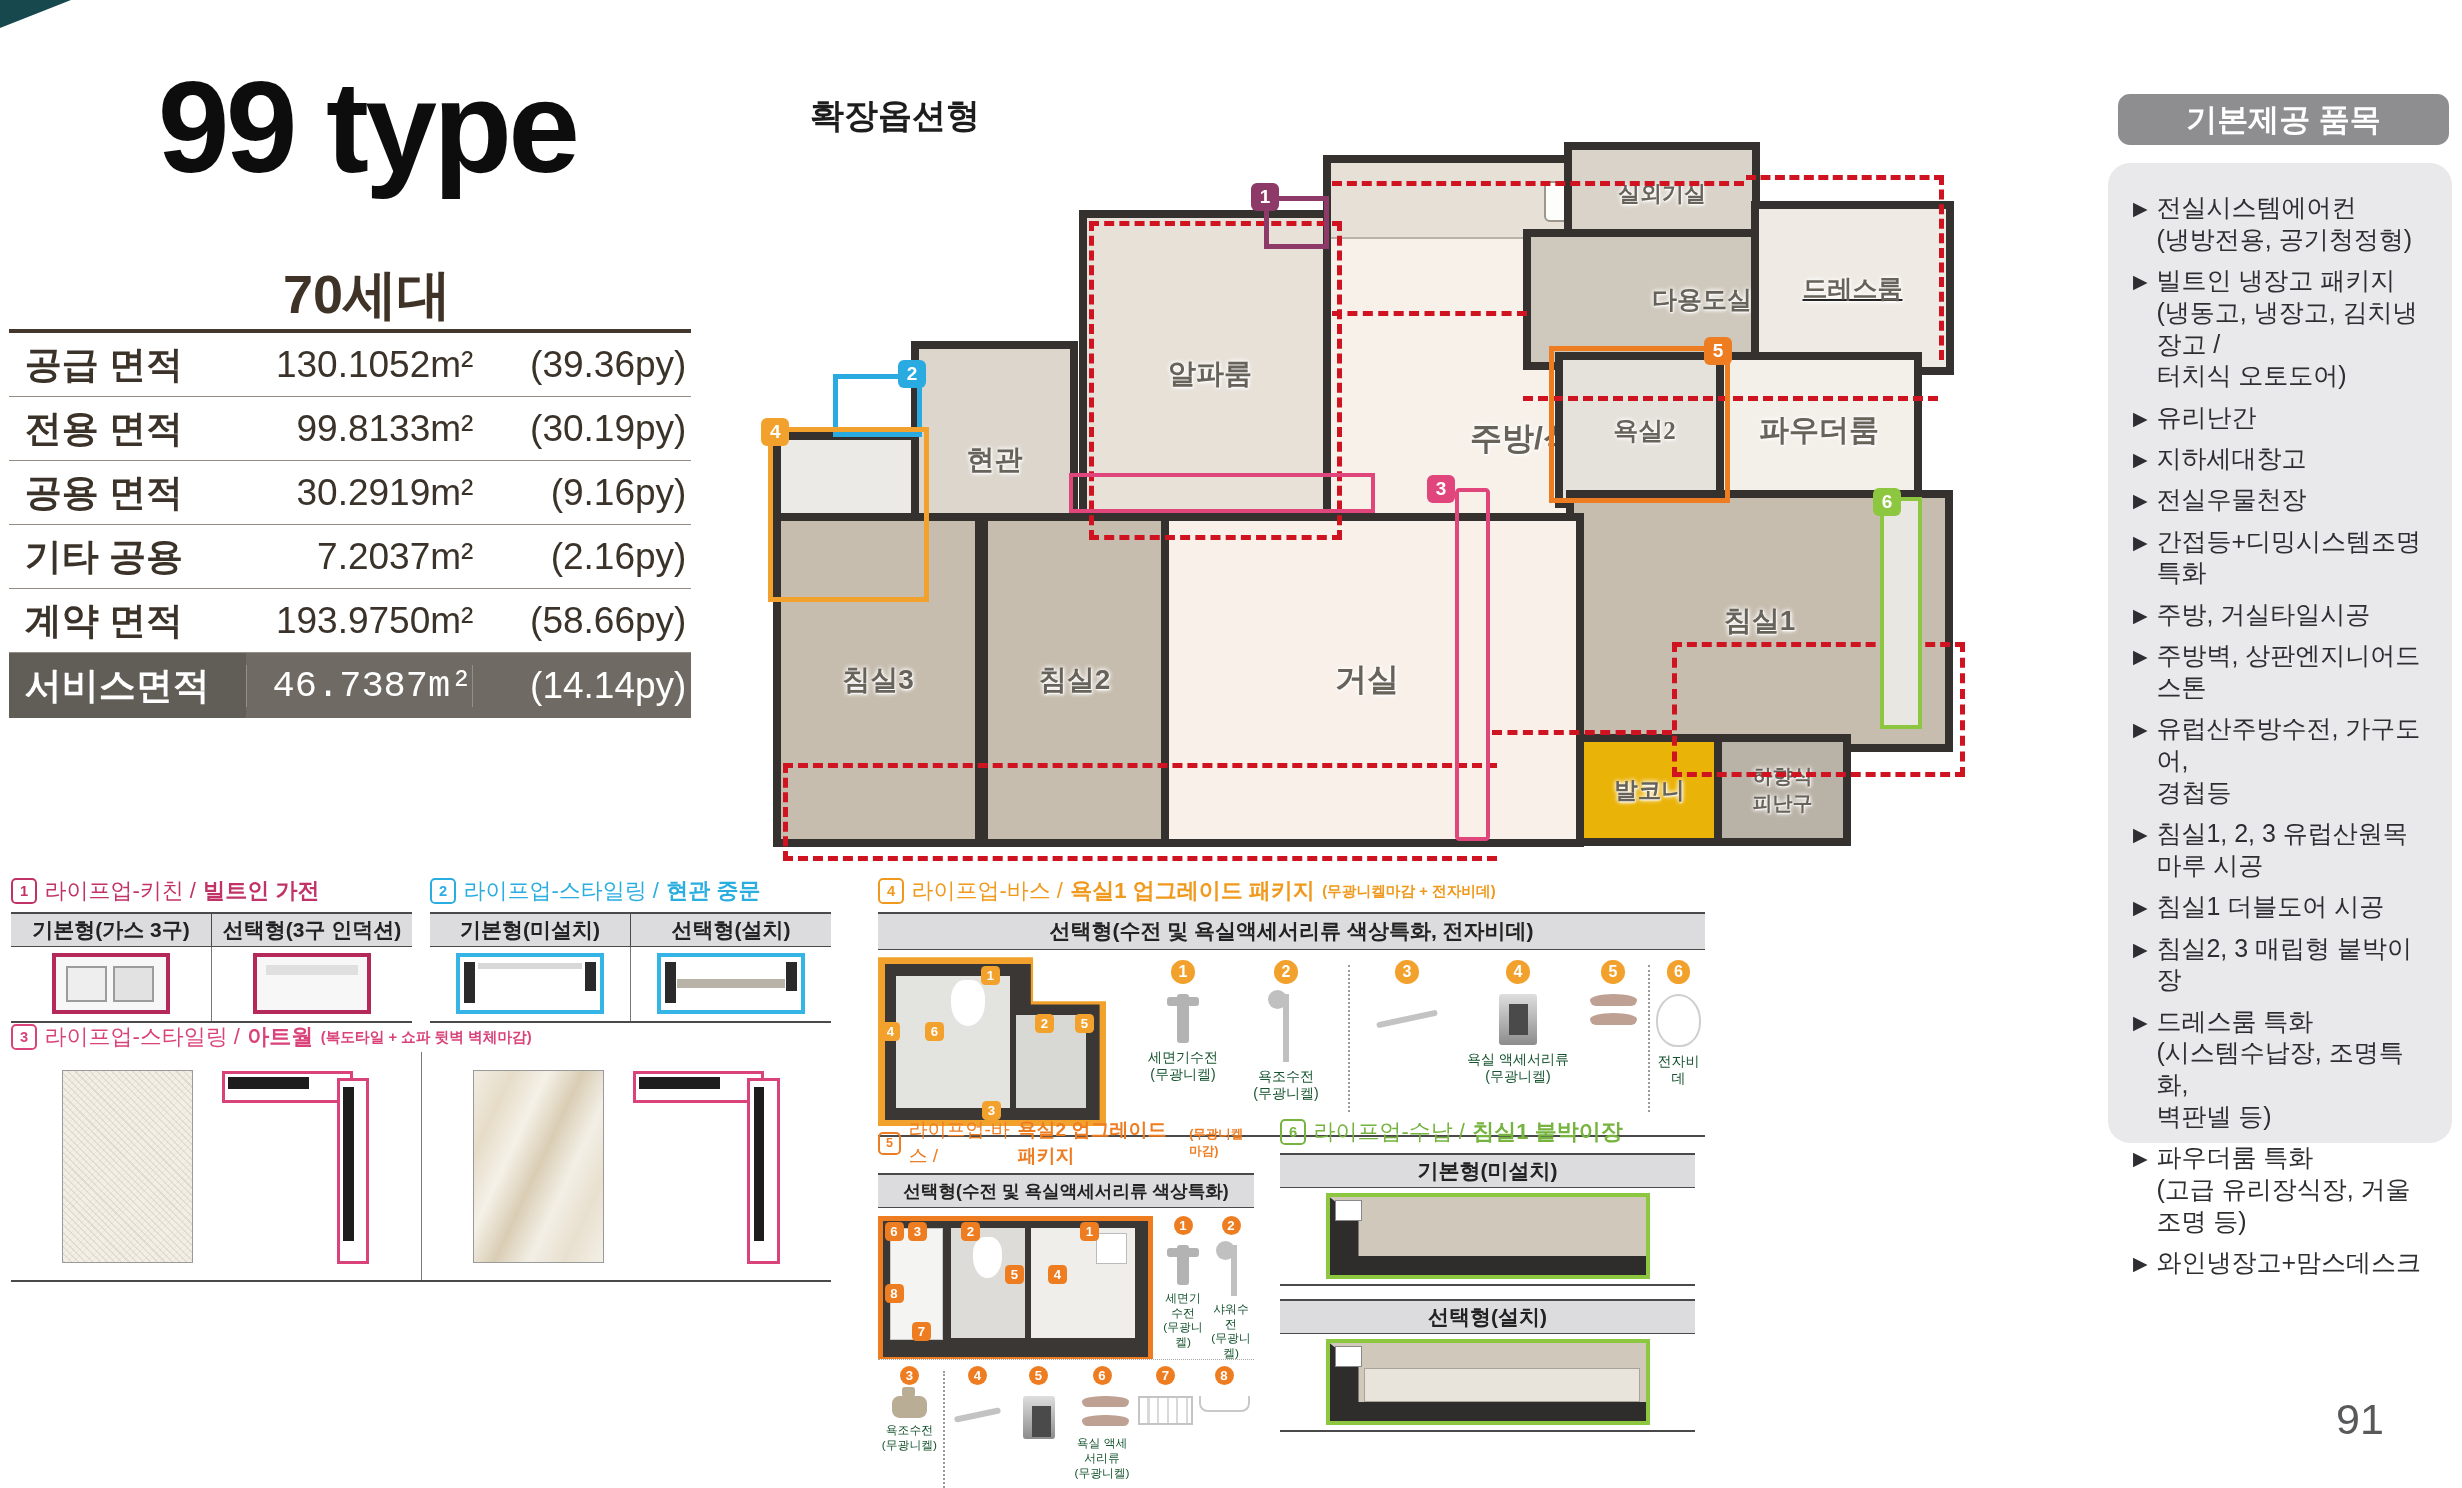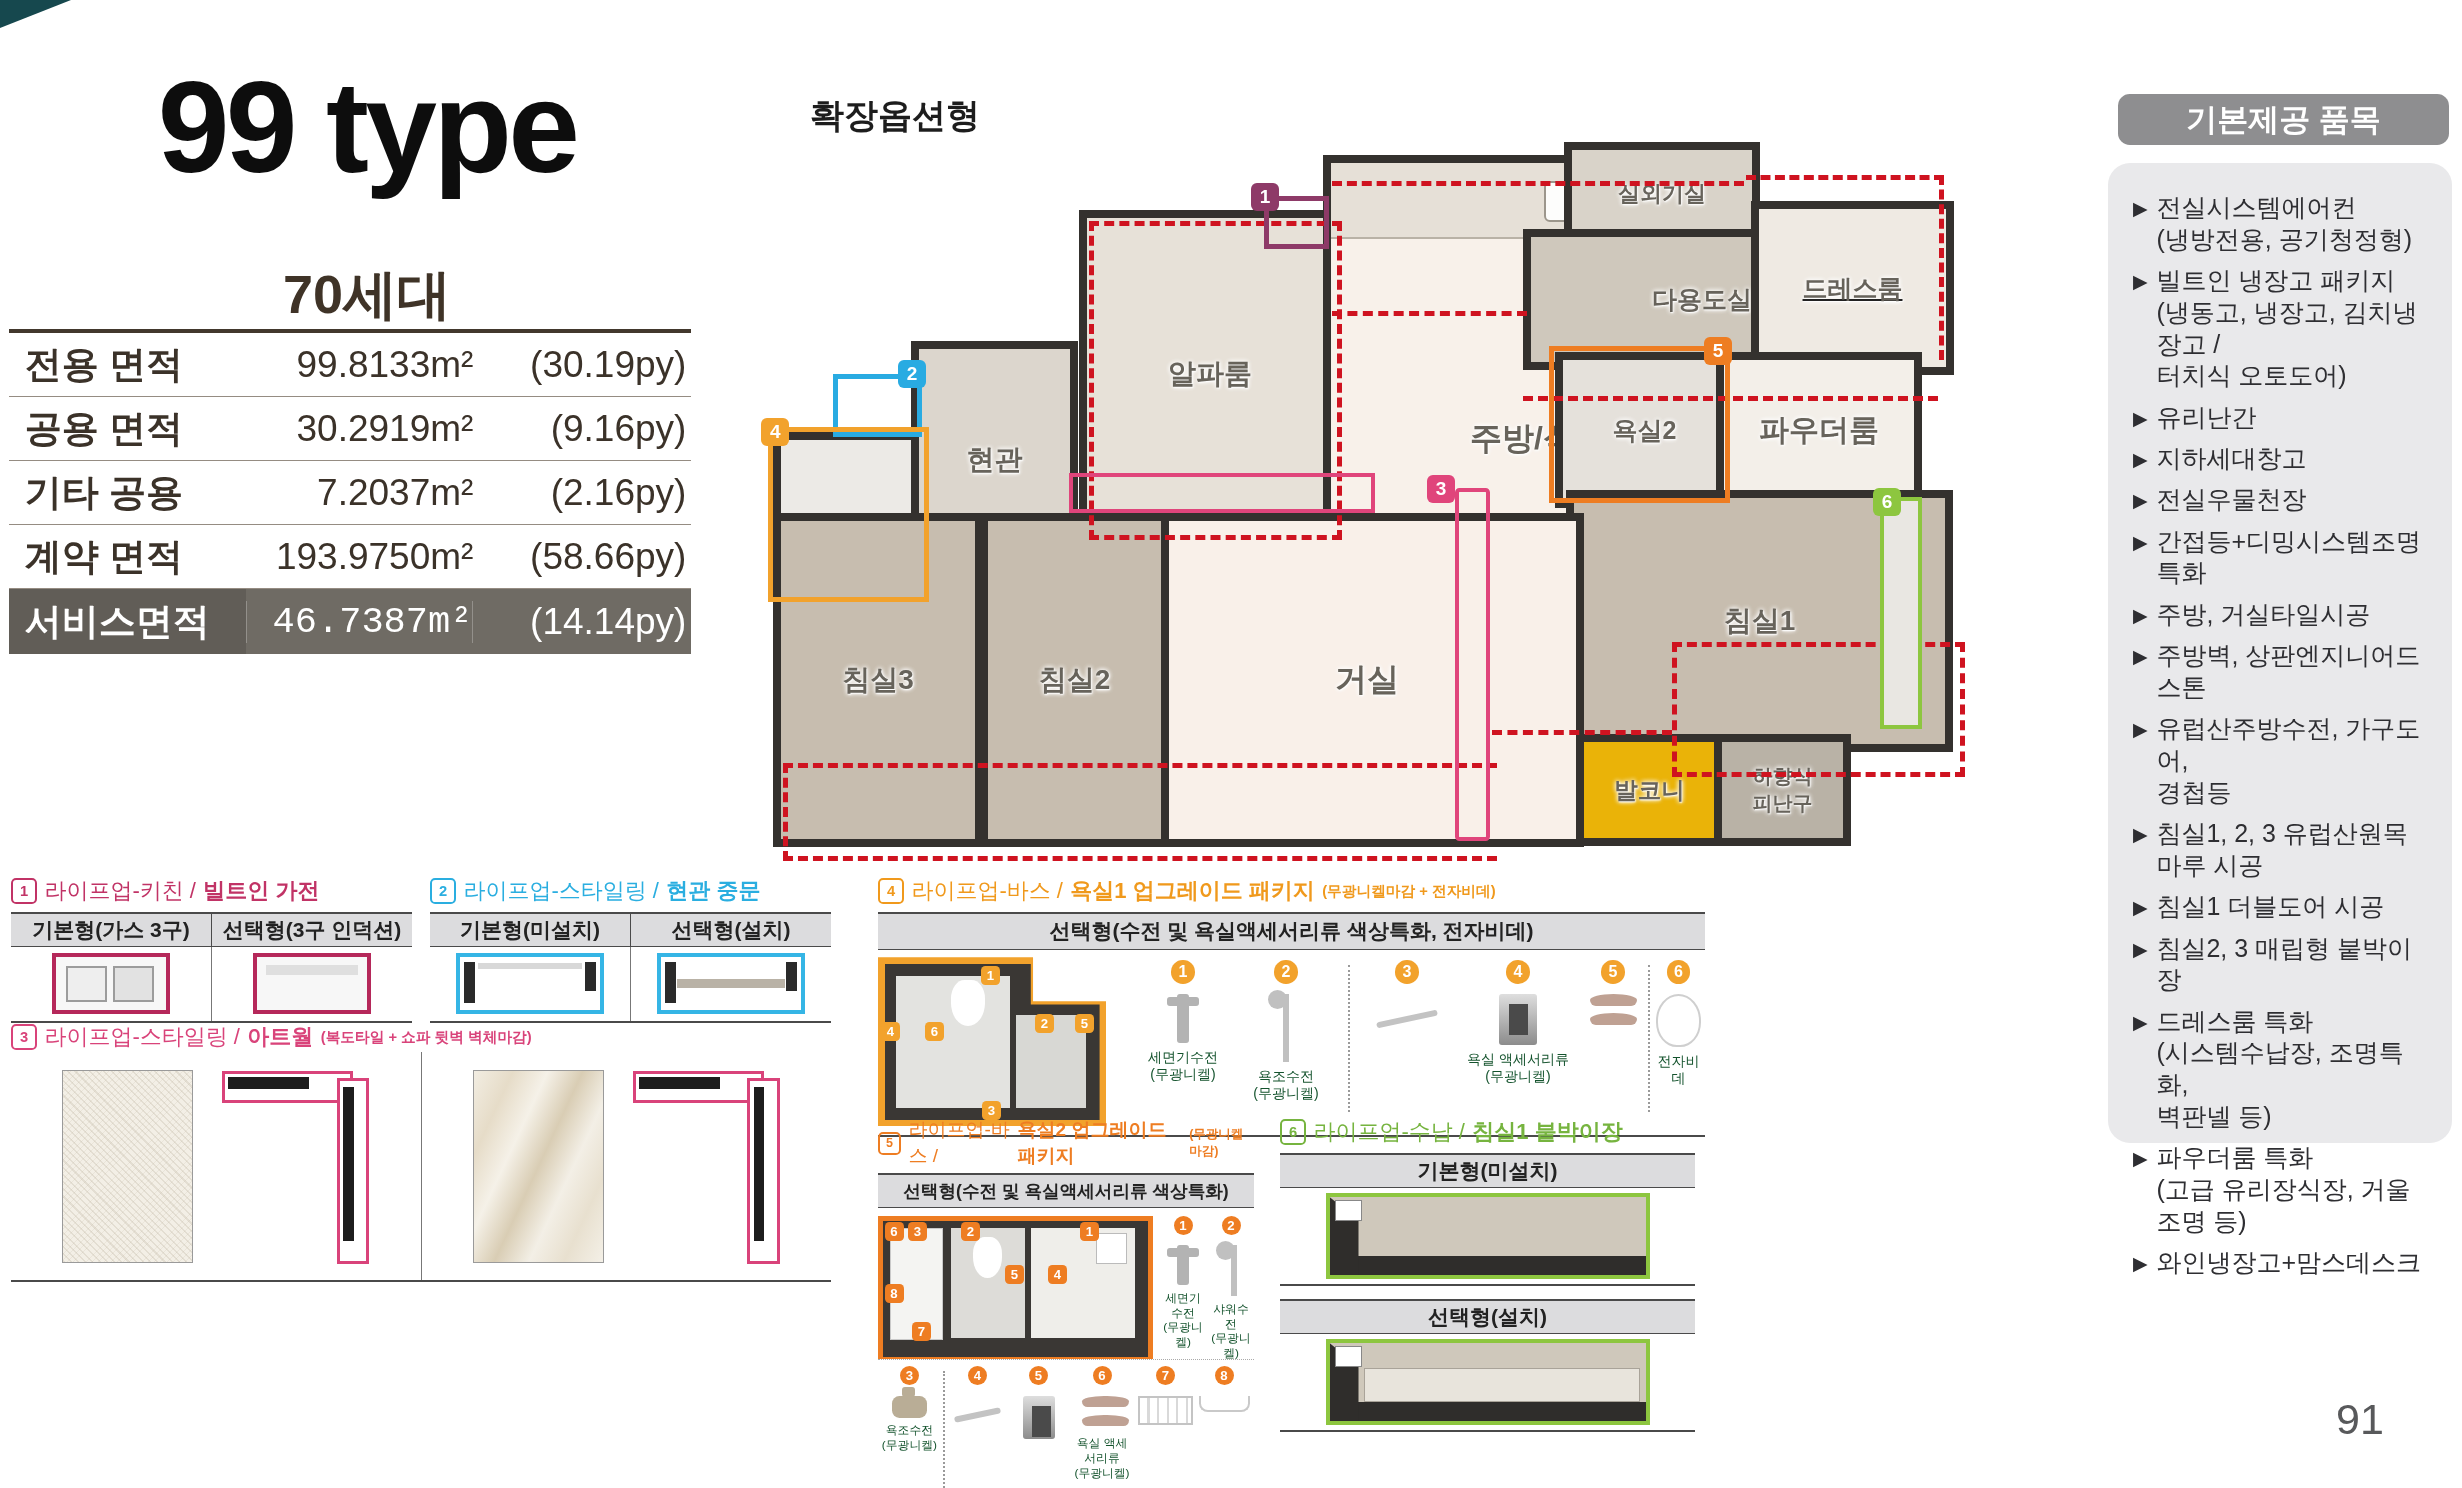--- a/index.html
+++ b/index.html
@@ -147,20 +147,25 @@
 
 <div class="page">
 
   <div class="abs corner"></div>
 
   <div class="abs big-title">99 type</div>
   <div class="abs households">70세대</div>
 
   <div class="abs area-table">
     <div class="arow">
+      <span class="lab">공급 면적</span>
+      <span class="sqm">130.1052m²</span>
+      <span class="py">(39.36py)</span>
+    </div>
+    <div class="arow">
       <span class="lab">전용 면적</span>
       <span class="sqm">99.8133m²</span>
       <span class="py">(30.19py)</span>
     </div>
     <div class="arow">
       <span class="lab">공용 면적</span>
       <span class="sqm">30.2919m²</span>
       <span class="py">(9.16py)</span>
     </div>
     <div class="arow">
@@ -203,21 +208,21 @@
     </div>
     <div class="room" style="left:807px;top:55px;width:180px;height:88px;background:#d9d3c9;">
         <span class="rl" style="font-size:22px;">실외기실</span>
       </div>
     <div class="room" style="left:766px;top:142px;width:221px;height:125px;background:#cfc8bc;justify-content:flex-end;">
         <span class="rl" style="font-size:25px;">다용도실</span>
       </div>
     <div class="room" style="left:994px;top:114px;width:187px;height:158px;background:#efeae3;text-decoration:underline;">
         <span class="rl" style="font-size:25px;">드레스룸</span>
       </div>
-    <div class="room" style="left:798px;top:265px;width:163px;height:140px;background:#e5e1db;">
+    <div class="room" style="left:798px;top:265px;width:163px;height:140px;background:#e5e1db;font-family:Liberation Serif, serif;">
         <span class="rl" style="font-size:25px;">욕실2</span>
       </div>
     <div class="room" style="left:959px;top:265px;width:190px;height:140px;background:#f3efe9;">
         <span class="rl" style="font-size:30px;">파우더룸</span>
       </div>
     <div class="room" style="left:809px;top:403px;width:371px;height:246px;background:#c7bdaf;">
         <span class="rl">침실1</span>
       </div>
     <div class="room" style="left:809px;top:647px;width:151px;height:96px;background:#eab308;">
         <span class="rl" style="font-size:23.5px;">발코니</span>

